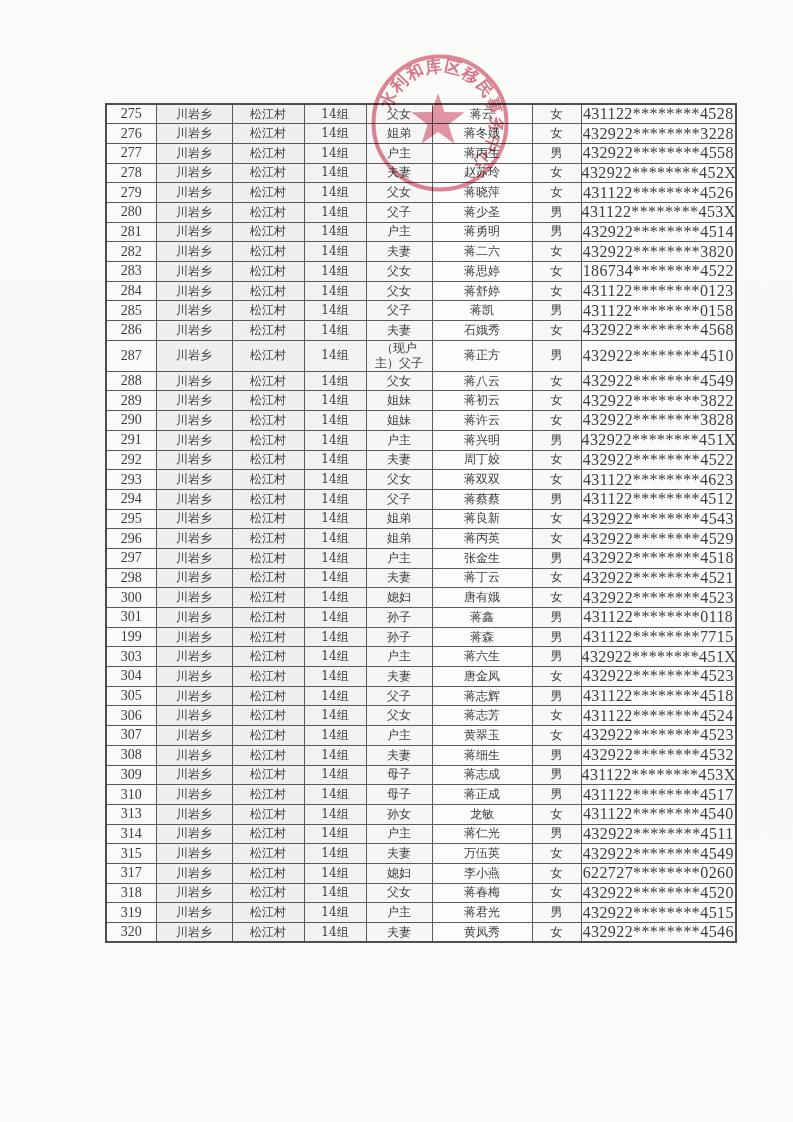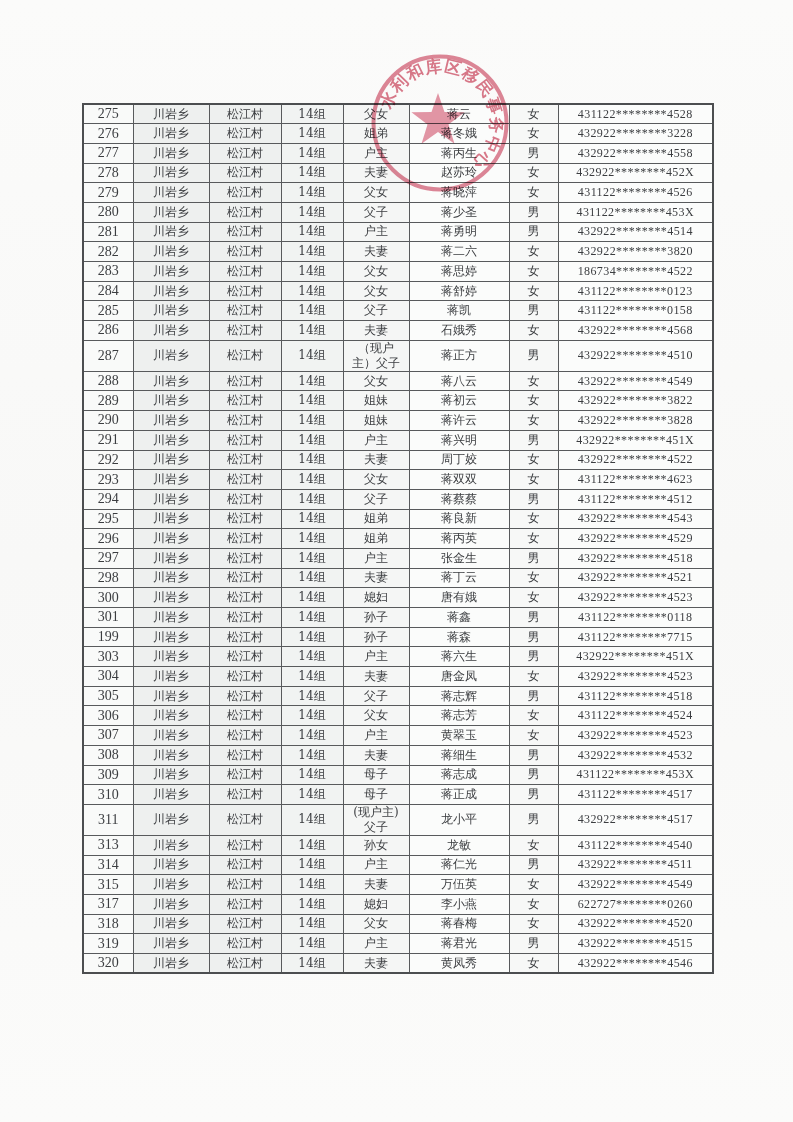--- a/index.html
+++ b/index.html
@@ -24,41 +24,41 @@
     table-layout: fixed;
   }
   table.roster td {
     border: 1px solid #585a5c;
     padding: 0;
     text-align: center;
     vertical-align: middle;
     overflow: hidden;
     color: #3b3d40;
   }
-  table.roster { border: 2px solid #4c4e50; }
+  table.roster { border: 2px solid #4c4e50; margin-left: 23px; }
   tr.regular { height: 19.7px; }
   tr.tall    { height: 27px; }
   td.c-no {
     font-family: "Liberation Serif", serif;
     font-size: 14px;
     color: #45474a;
   }
   td.c-cn {
     font-family: "DejaVu Serif", serif;
     font-size: 12px;
   }
   td.c-township, td.c-village { background: #eef0ef; }
   td.c-group    { background: #f1f3f2; }
   td.c-relation { background: #f5f6f5; white-space: pre-line; line-height: 1.25; }
   td.c-name     { background: #fbfcfb; }
   td.c-gender   { background: #f7f8f7; }
   td.c-no       { background: #f9faf9; }
   td.c-id {
     font-family: "Liberation Serif", serif;
-    font-size: 12px;
+    font-size: 16px;
     letter-spacing: 0.4px;
     background: #fbfcfb;
     color: #3e4043;
   }
   .seal {
     position: absolute;
     left: 352px;
     top: 40px;
     width: 180px;
     height: 170px;
@@ -433,31 +433,20 @@
         <tr class="regular">
           <td class="c-no">310</td>
           <td class="c-cn c-township">川岩乡</td>
           <td class="c-cn c-village">松江村</td>
           <td class="c-cn c-group">14组</td>
           <td class="c-cn c-relation">母子</td>
           <td class="c-cn c-name">蒋正成</td>
           <td class="c-cn c-gender">男</td>
           <td class="c-id">431122********4517</td>
         </tr>
-        <tr class="tall">
-          <td class="c-no">311</td>
-          <td class="c-cn c-township">川岩乡</td>
-          <td class="c-cn c-village">松江村</td>
-          <td class="c-cn c-group">14组</td>
-          <td class="c-cn c-relation">(现户主)
-父子</td>
-          <td class="c-cn c-name">龙小平</td>
-          <td class="c-cn c-gender">男</td>
-          <td class="c-id">432922********4517</td>
-        </tr>
         <tr class="regular">
           <td class="c-no">313</td>
           <td class="c-cn c-township">川岩乡</td>
           <td class="c-cn c-village">松江村</td>
           <td class="c-cn c-group">14组</td>
           <td class="c-cn c-relation">孙女</td>
           <td class="c-cn c-name">龙敏</td>
           <td class="c-cn c-gender">女</td>
           <td class="c-id">431122********4540</td>
         </tr>

